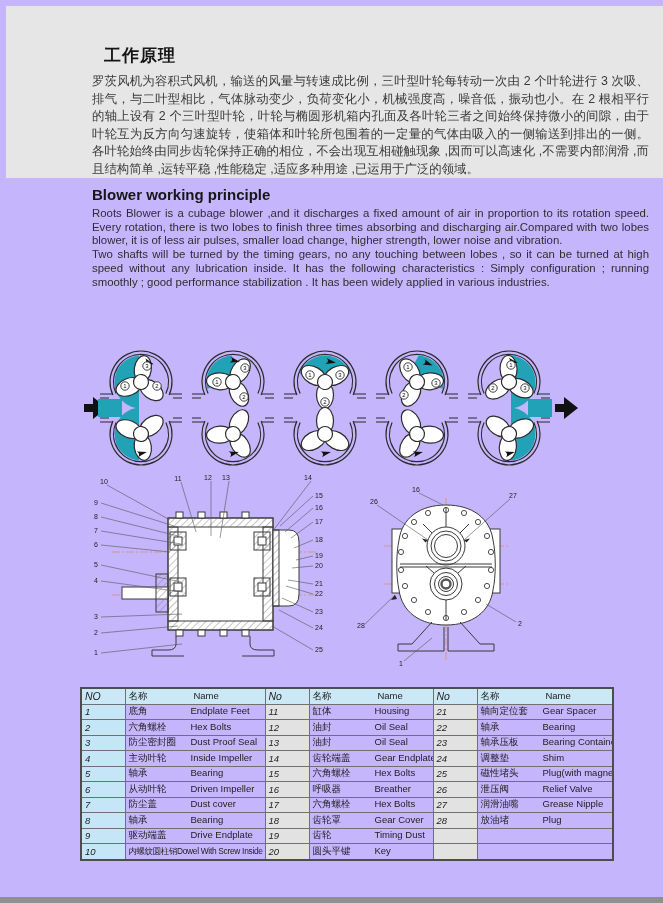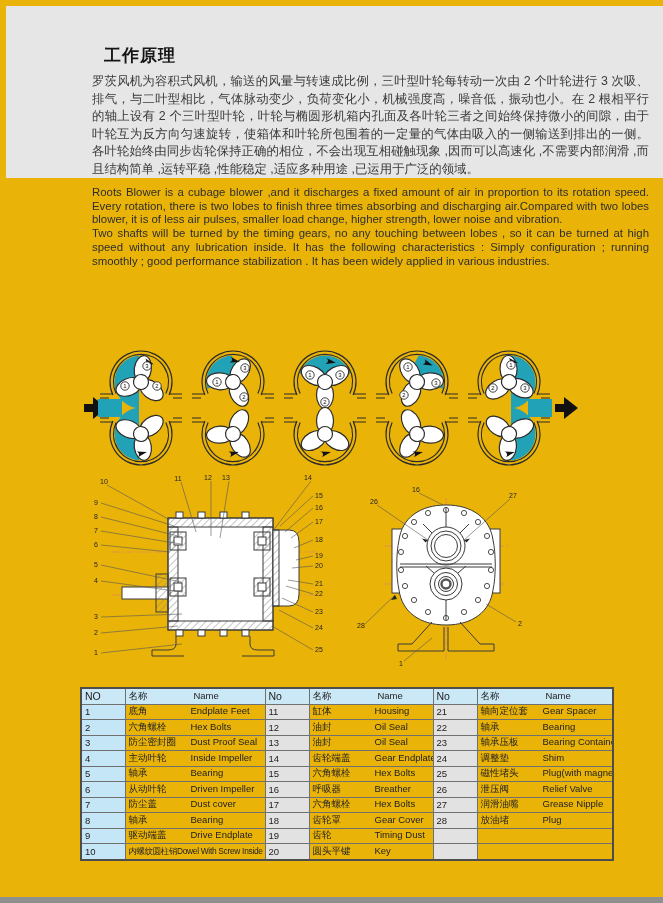--- a/index.html
+++ b/index.html
@@ -1,58 +1,59 @@
 <!DOCTYPE html>
 <html><head>
 <meta charset="utf-8">
 <style>
   html,body{margin:0;padding:0;background:#fff;}
   body{font-family:"Liberation Sans","DejaVu Sans",sans-serif;color:#333;}
-  .page{position:relative;width:663px;height:903px;background:#eab308;overflow:hidden;}
+  .page{position:relative;width:663px;height:903px;background:#c4b5fd;overflow:hidden;}
   .scan-band{position:absolute;left:6px;top:6px;width:657px;height:172px;background:#e6e6e6;}
   .scan-bottom{position:absolute;left:0;top:897px;width:663px;height:6px;background:#8f8f8f;}
   .cn-section{position:absolute;left:92px;top:44px;width:557px;}
   .cn-title{font-size:17px;font-weight:bold;color:#151515;letter-spacing:1px;margin:0 0 6px 12px;}
   .cn-body{font-size:12.4px;line-height:17.6px;color:#3a3a3a;text-align:justify;margin:0;}
   .en-section{position:absolute;left:92px;top:186px;width:557px;}
   .en-title{font-size:15px;font-weight:bold;color:#161616;margin:0 0 4px 0;}
   .en-section p{font-size:11.4px;line-height:13.7px;color:#2e2e2e;text-align:justify;margin:0;}
   .lobe-diagram{position:absolute;left:84px;top:342px;width:496px;height:136px;}
   .drawings{position:absolute;left:84px;top:474px;width:510px;height:212px;}
   .xsec{position:absolute;left:0;top:0;}
   .endv{position:absolute;left:256px;top:0;}
   table.parts{position:absolute;left:80px;top:687px;width:532px;border-collapse:collapse;table-layout:fixed;
     font-size:9.5px;color:#222;border:2px solid #4d4d4d;}
   table.parts td,table.parts th{border:1px solid #707070;height:14.5px;padding:0 0 0 3px;font-weight:normal;
     overflow:hidden;white-space:nowrap;vertical-align:middle;text-align:left;}
   th.no,td.no{text-align:center;padding:0;}
   .hdr th{background:#cbe8f7;font-size:10.5px;}
   td.no-blue{background:#c5e6f7;}
   td.no-gray{background:#e2e2e2;}
-  td.grp-start,th.grp-start{border-left:2px solid #4d4d4d;}
+  td.grp-start,th.grp-start{border-left:2px solid #4d4d4d;font-style:italic;}
   .name-cell .cn{display:inline-block;min-width:62px;font-size:9.5px;}
   .name-cell .en{font-size:9.5px;}
   .hdr .cn{font-weight:normal;}
   td.compact .cn{min-width:48px;font-size:8.4px;letter-spacing:-0.3px;}
   td.compact .en{font-size:8.4px;letter-spacing:-0.3px;}
   svg text{font-family:"Liberation Sans","DejaVu Sans",sans-serif;}
 </style>
 </head>
 <body>
 
 <div class="page">
   <div class="scan-band"></div>
   <div class="scan-bottom"></div>
 
   <div class="cn-section">
     <h1 class="cn-title">工作原理</h1>
     <p class="cn-body">罗茨风机为容积式风机，输送的风量与转速成比例，三叶型叶轮每转动一次由 2 个叶轮进行 3 次吸、排气，与二叶型相比，气体脉动变少，负荷变化小，机械强度高，噪音低，振动也小。在 2 根相平行的轴上设有 2 个三叶型叶轮，叶轮与椭圆形机箱内孔面及各叶轮三者之间始终保持微小的间隙，由于叶轮互为反方向匀速旋转，使箱体和叶轮所包围着的一定量的气体由吸入的一侧输送到排出的一侧。各叶轮始终由同步齿轮保持正确的相位，不会出现互相碰触现象 ,因而可以高速化 ,不需要内部润滑 ,而且结构简单 ,运转平稳 ,性能稳定 ,适应多种用途 ,已运用于广泛的领域。</p>
   </div>
 
   <div class="en-section">
+    <h2 class="en-title">Blower working principle</h2>
     <p>Roots Blower is a cubage blower ,and it discharges a fixed amount of air in proportion to its rotation speed. Every rotation, there is two lobes to finish three times absorbing and discharging air.Compared with two lobes blower, it is of less air pulses, smaller load change, higher strength, lower noise and vibration.</p>
     <p>Two shafts will be turned by the timing gears, no any touching between lobes , so it can be turned at high speed without any lubrication inside. It has the following characteristics : Simply configuration ; running smoothly ; good performance stabilization . It has been widely applied in various industries.</p>
   </div>
 
   <svg class="lobe-diagram" viewBox="0 0 496 136" xmlns="http://www.w3.org/2000/svg" xmlns:xlink="http://www.w3.org/1999/xlink">
     <defs>
       <clipPath id="cav">
         <circle cx="45" cy="40" r="26.5"></circle>
           <circle cx="45" cy="92" r="26.5"></circle>
         <rect x="2" y="57" width="24" height="18"></rect>

